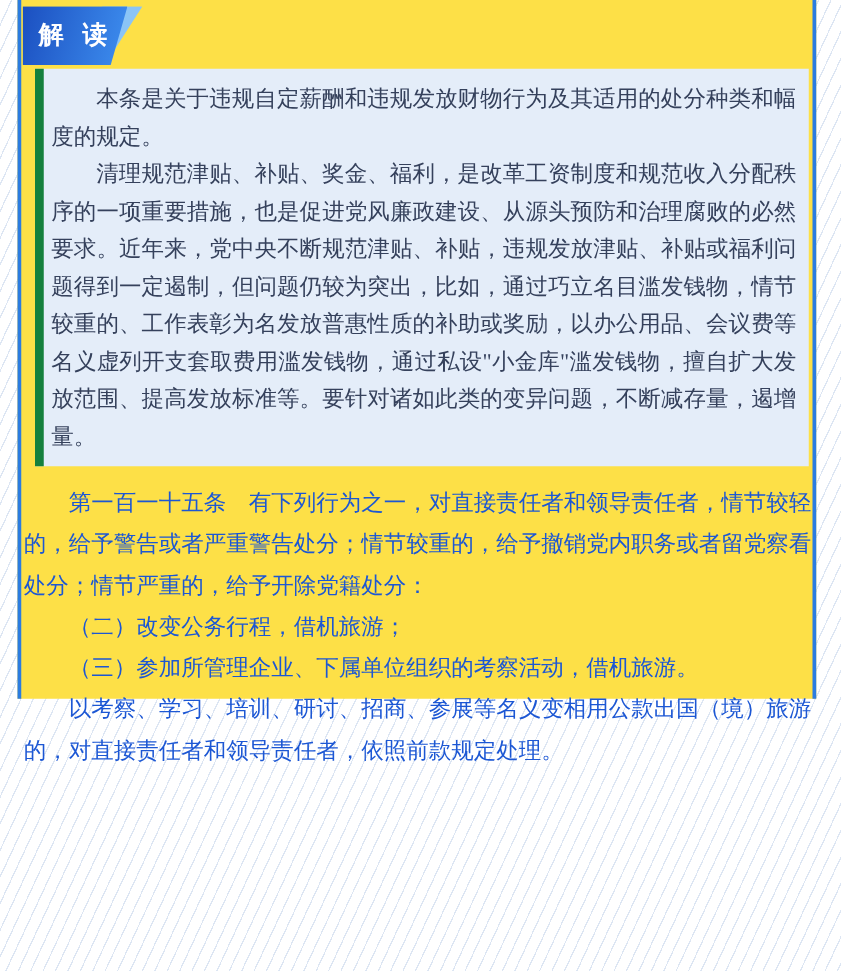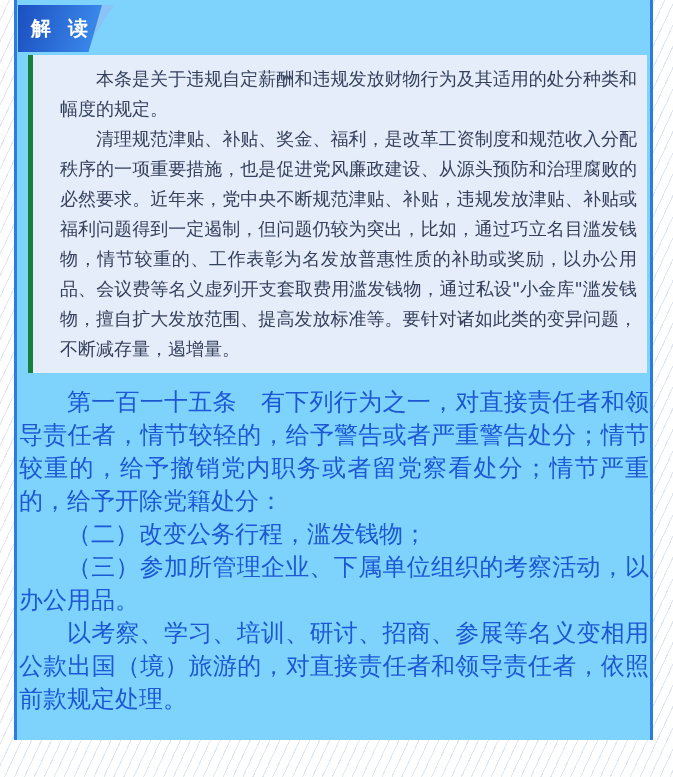--- a/index.html
+++ b/index.html
@@ -2,54 +2,54 @@
 <html><head>
 <meta charset="utf-8">
 <style>
   html,body{margin:0;padding:0;}
   body{
     width:673px;height:777px;position:relative;overflow:hidden;
     font-family:"DejaVu Sans","Liberation Sans",sans-serif;
     background:repeating-linear-gradient(115deg,#ffffff 0 8px,#dde6f3 8px 9px);
   }
   .card{
-    position:absolute;left:14px;top:0;width:639px;height:740px;
-    background:#7dd3fc;box-sizing:border-box;
-    border-left:3px solid #2b7ce0;border-right:3px solid #2b7ce0;
+    position:absolute;left:14px;top:0;width:639px;height:559px;
+    background:#fde047;box-sizing:border-box;
+    border-left:3px solid #2b7ce0;border-right:3px solid #2b7ce0;font-family:Liberation Serif, serif;
   }
   .badge{position:relative;height:47px;margin:5px 0 3px 1px;}
   .badge-fold{
     position:absolute;left:60px;top:0;width:36px;height:37px;z-index:0;
     background:#8ac4f6;
     -webkit-clip-path:polygon(10% 0,100% 0,34% 100%);
     clip-path:polygon(10% 0,100% 0,34% 100%);
   }
   .badge-flag{
     position:absolute;left:0;top:0;width:84px;height:47px;z-index:1;
     background:linear-gradient(105deg,#1b4fc0 0%,#3e8ff0 100%);
     -webkit-clip-path:polygon(0 0,100% 0,84% 100%,0 100%);
     clip-path:polygon(0 0,100% 0,84% 100%,0 100%);
     color:#ffffff;font-weight:bold;font-size:20px;line-height:47px;
     padding-left:13px;letter-spacing:5px;box-sizing:border-box;
     white-space:nowrap;
   }
   .box{
     margin:0 3px 13px 11px;
     background:#e4edf9;
-    border-left:5px solid #15803d;
-    padding:9px 10px 9px 27px;
+    border-left:7px solid #15803d;
+    padding:9px 10px 9px 6px;
   }
   .box p{
     margin:0;font-size:18px;line-height:30px;color:#35415c;
     text-align:justify;text-indent:2em;
     word-break:break-all;
   }
   .article{margin:0 1px 0 2px;}
   .article p{
-    margin:0;font-size:24px;line-height:33px;color:#1c57d4;
+    margin:0;font-size:18px;line-height:33px;color:#1c57d4;
     text-align:justify;text-indent:2em;
     word-break:break-all;
   }
 </style>
 </head>
 <body>
 
 <div class="card">
 
   <div class="badge">
@@ -59,18 +59,18 @@
     </div>
   </div>
 
   <div class="box">
     <p>本条是关于违规自定薪酬和违规发放财物行为及其适用的处分种类和幅度的规定。</p>
     <p>清理规范津贴、补贴、奖金、福利，是改革工资制度和规范收入分配秩序的一项重要措施，也是促进党风廉政建设、从源头预防和治理腐败的必然要求。近年来，党中央不断规范津贴、补贴，违规发放津贴、补贴或福利问题得到一定遏制，但问题仍较为突出，比如，通过巧立名目滥发钱物，情节较重的、工作表彰为名发放普惠性质的补助或奖励，以办公用品、会议费等名义虚列开支套取费用滥发钱物，通过私设"小金库"滥发钱物，擅自扩大发放范围、提高发放标准等。要针对诸如此类的变异问题，不断减存量，遏增量。</p>
   </div>
 
   <div class="article">
     <p>第一百一十五条　有下列行为之一，对直接责任者和领导责任者，情节较轻的，给予警告或者严重警告处分；情节较重的，给予撤销党内职务或者留党察看处分；情节严重的，给予开除党籍处分：</p>
-    <p>（二）改变公务行程，滥发钱物；</p>
-    <p>（三）参加所管理企业、下属单位组织的考察活动，以办公用品。</p>
+    <p>（二）改变公务行程，借机旅游；</p>
+    <p>（三）参加所管理企业、下属单位组织的考察活动，借机旅游。</p>
     <p>以考察、学习、培训、研讨、招商、参展等名义变相用公款出国（境）旅游的，对直接责任者和领导责任者，依照前款规定处理。</p>
   </div>
 
 </div>
 
 </body></html>

